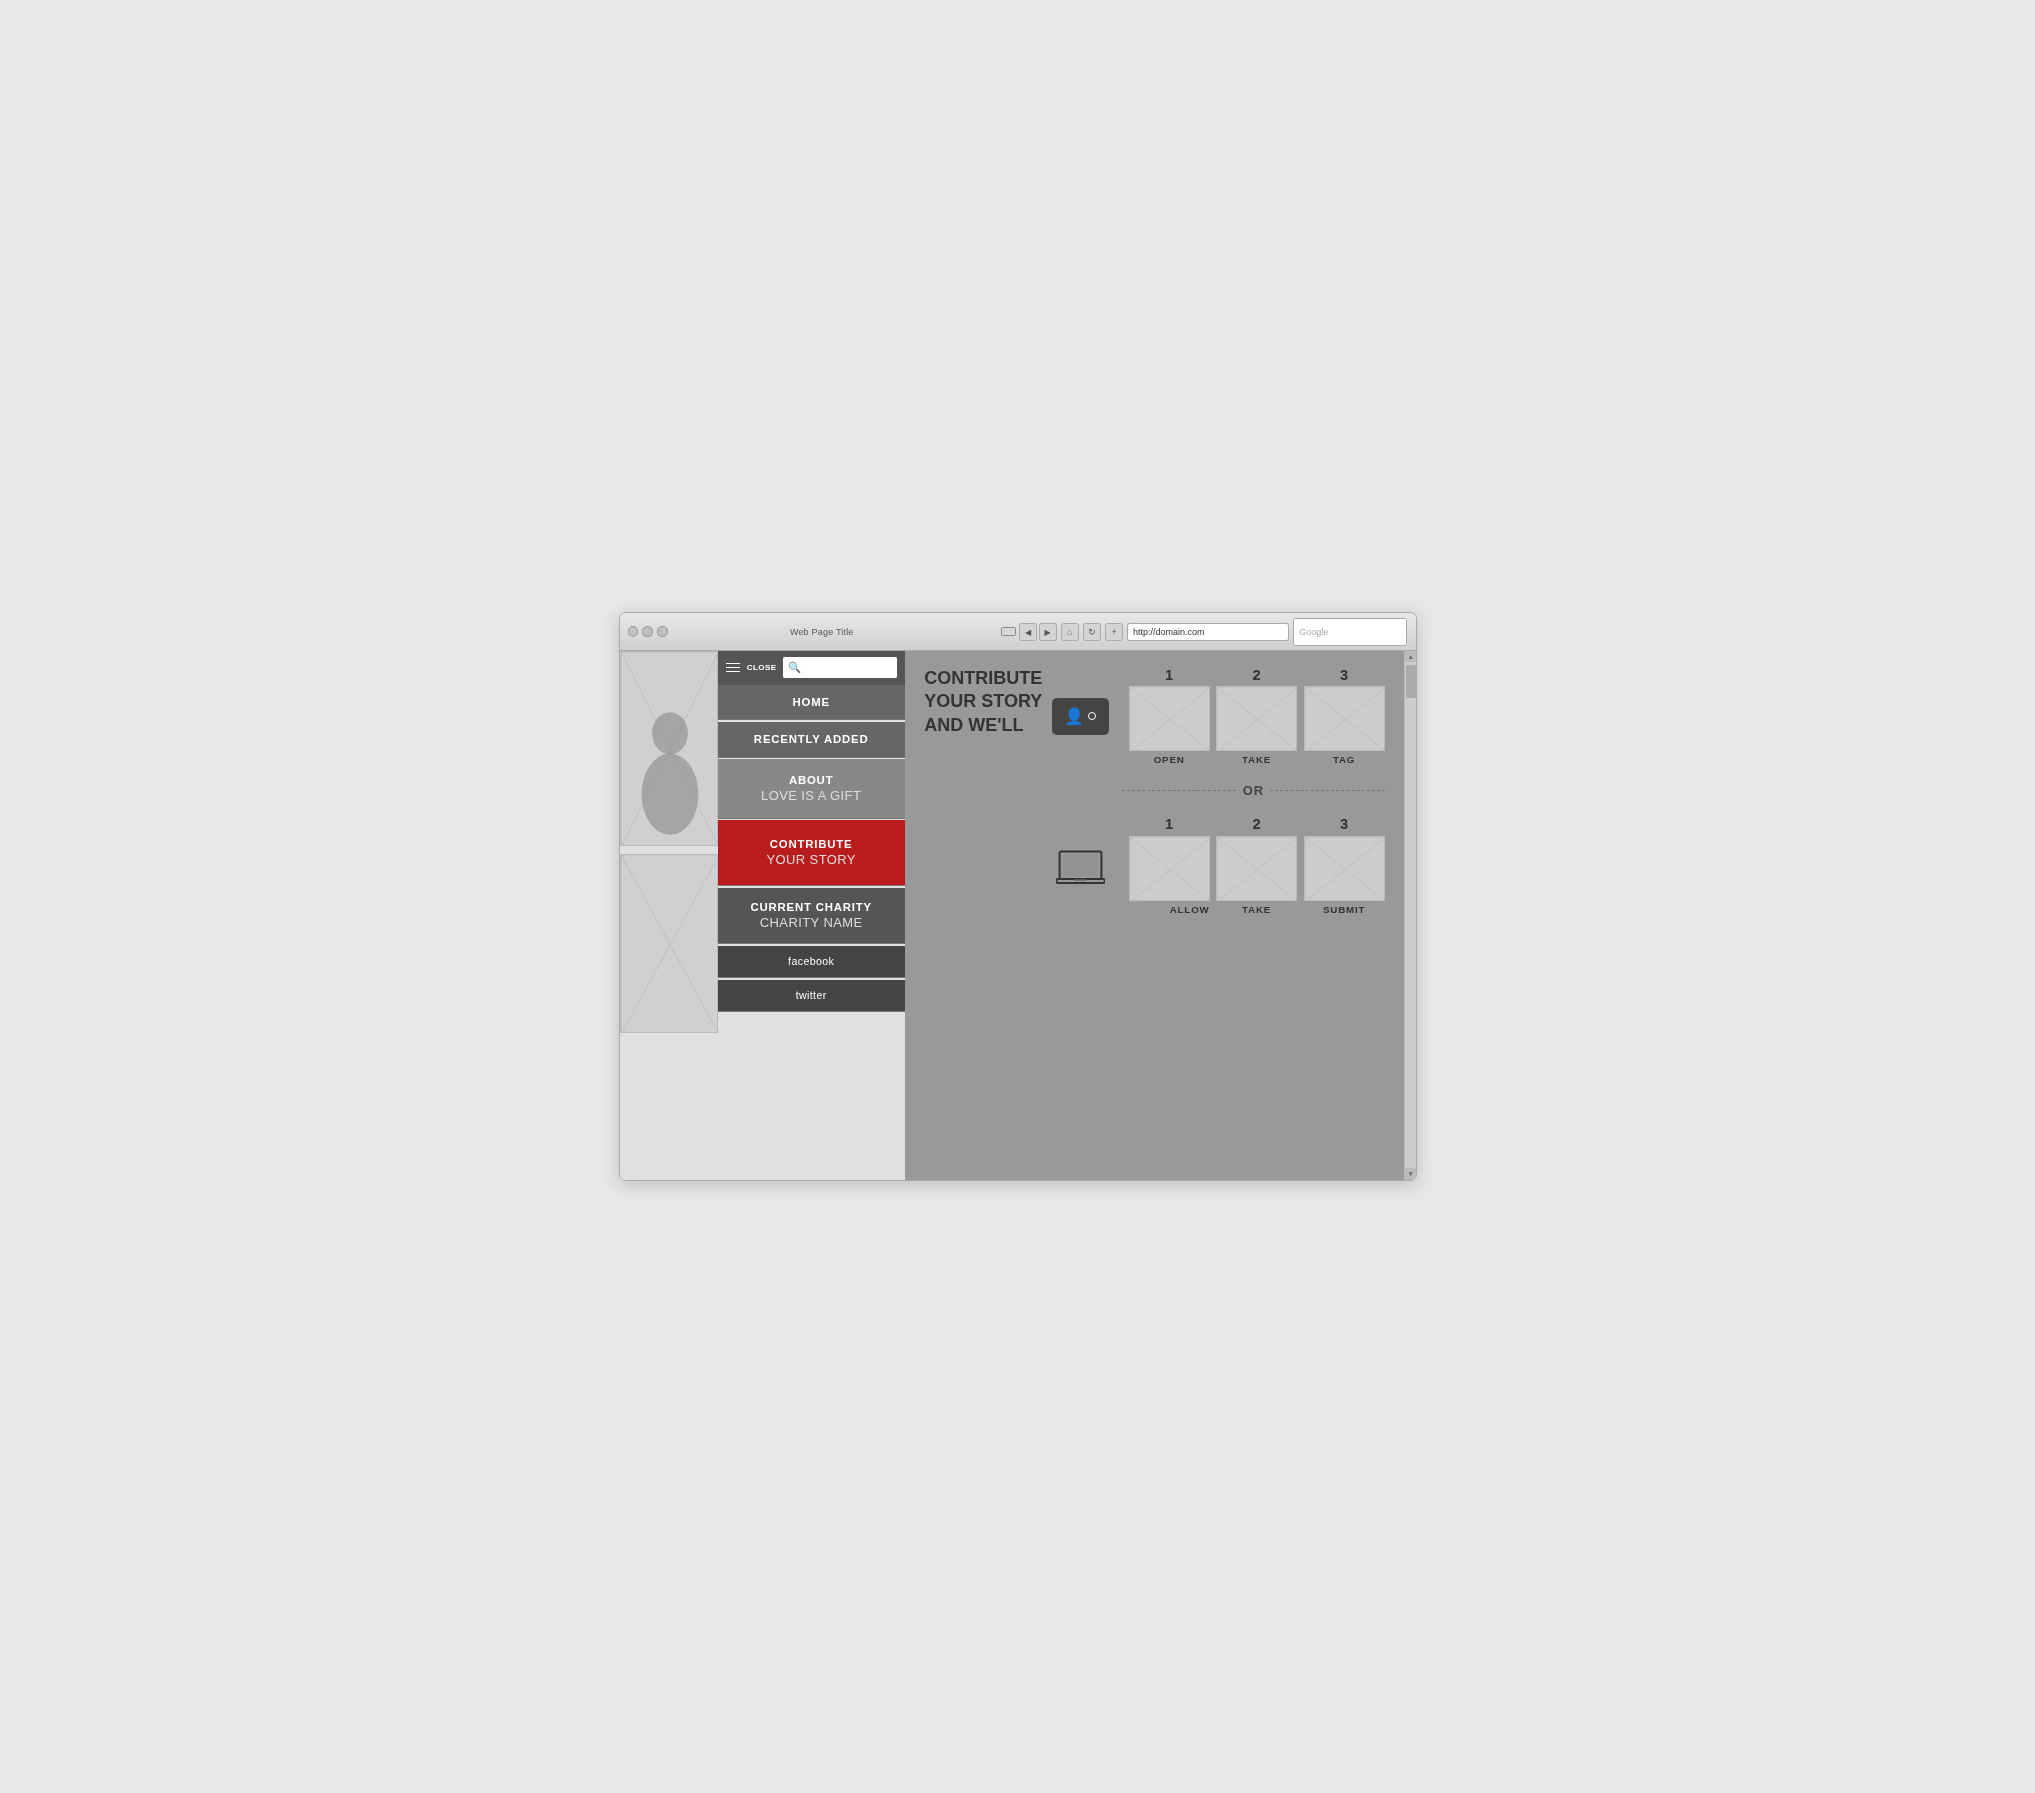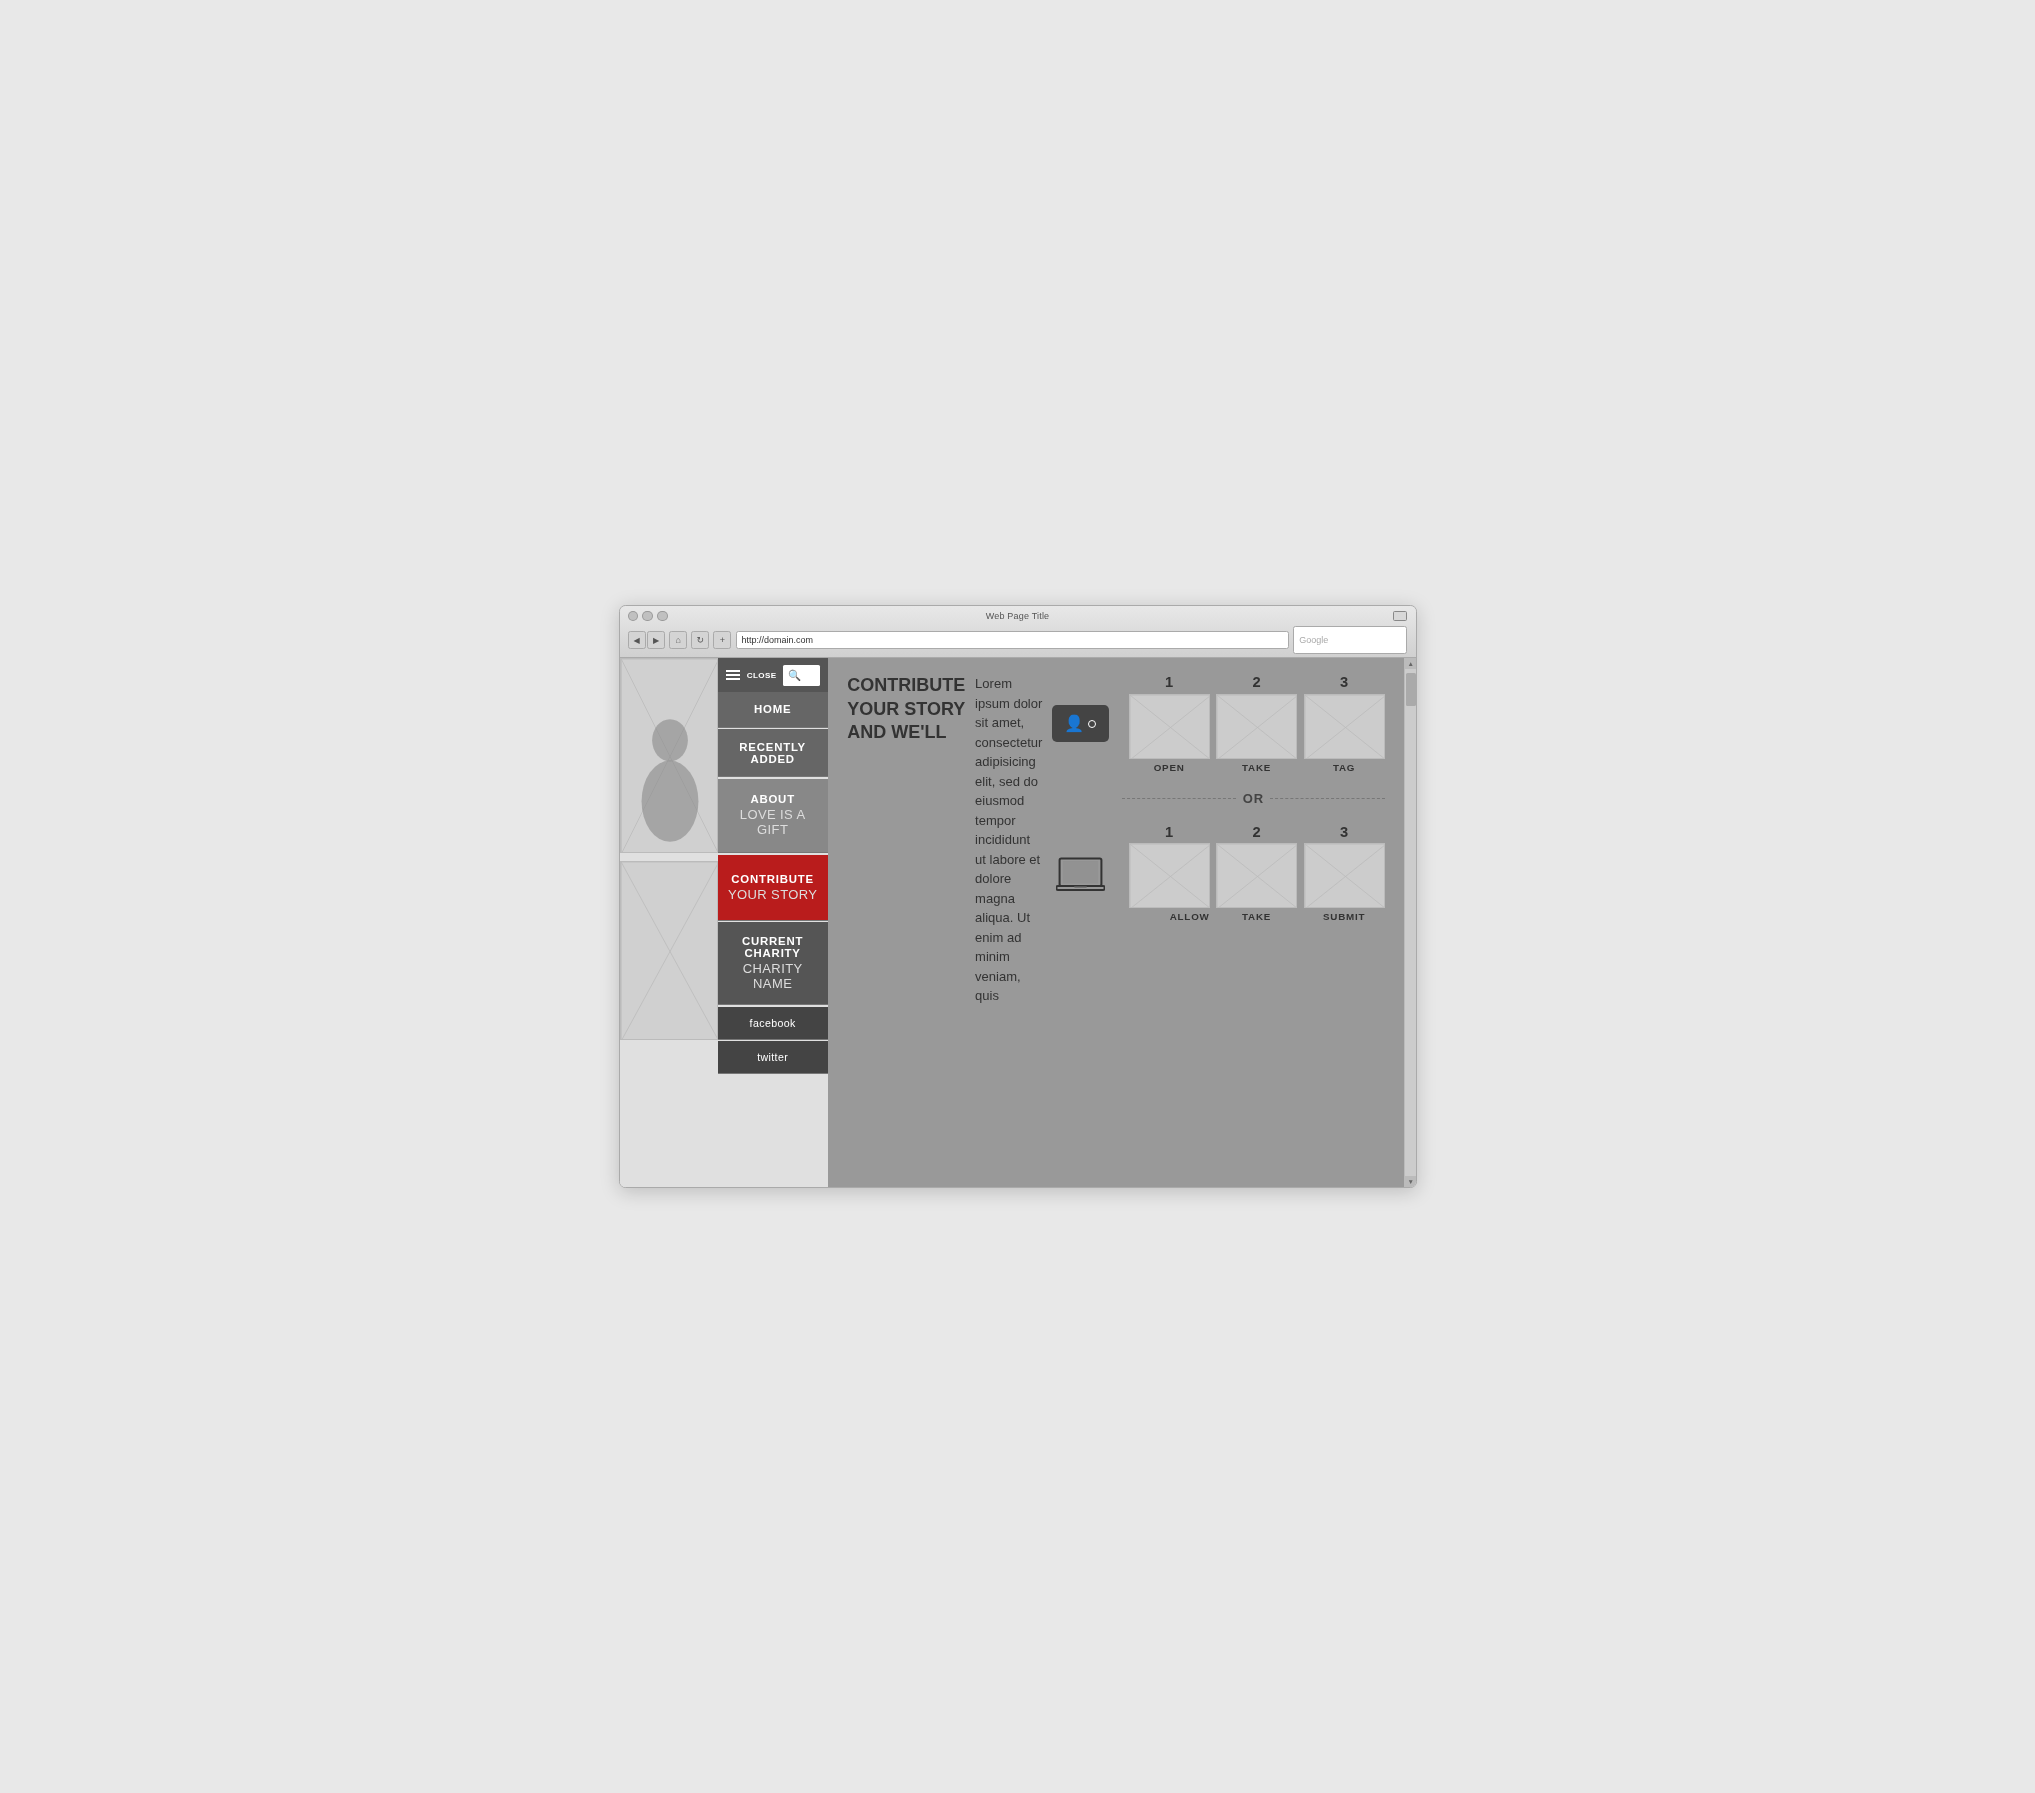--- a/index.html
+++ b/index.html
@@ -19,21 +19,21 @@
       border: 1.2px solid #aaa;
       box-shadow: 0 3.3px 19.5px rgba(0,0,0,0.18);
       overflow: hidden;
     }
 
     .browser-titlebar {
       background: linear-gradient(180deg, #e8e8e8 0%, #d0d0d0 100%);
       border-bottom: 0.8px solid #aaa;
       padding: 4.9px 8.1px 3.3px 8.1px;
       display: flex;
-      flex-direction: column;
+      flex-direction: row;
       align-items: center;
       gap: 3.3px;
     }
 
     .browser-title-row {
       display: flex;
       width: 100%;
       align-items: center;
       justify-content: center;
       position: relative;
@@ -520,21 +520,20 @@
           <span>facebook</span>
         </div>
         <div class="nav-item nav-item-social">
           <span>twitter</span>
         </div>
       </div>
     </div>
 
     <div class="main-content">
       <div class="main-title">CONTRIBUTE YOUR STORY AND WE'LL</div>
-      <div class="main-body-text">Lorem ipsum dolor sit amet, consectetur adipisicing elit, sed do eiusmod tempor incididunt ut labore et dolore magna aliqua. Ut enim ad minim veniam, quis</div>
 
       <div class="instructions-section">
 
         <div class="photo-row">
 
           <div class="photo-icon">
             <div class="photo-icon-inner">
               <span class="photo-person-icon">👤</span>
               <div class="photo-lens-icon"></div>
             </div>

